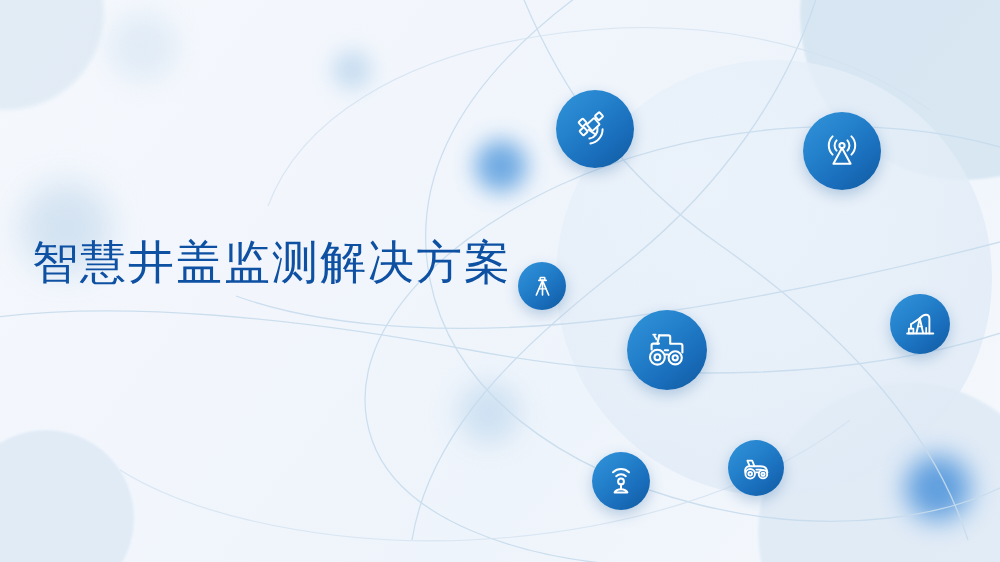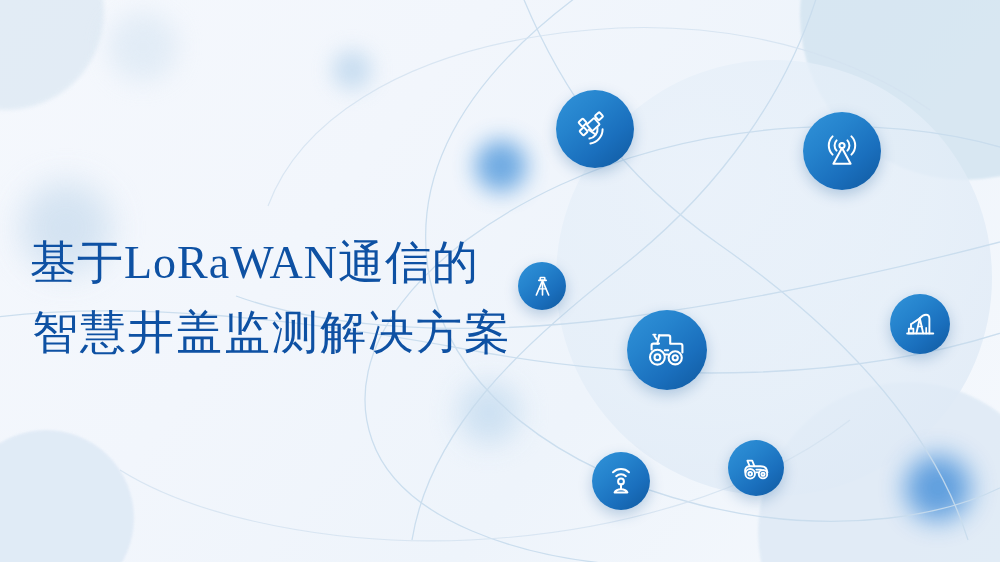--- a/index.html
+++ b/index.html
@@ -262,17 +262,16 @@
         <circle cx="23.0" cy="22.2" r="1.6" stroke-width="1.9"></circle>
         <path d="M5.4,20.6 C4.4,17.0 6.2,14.2 9.6,14.2 L20.4,14.2 C24.6,14.2 27.0,16.4 27.4,20.4" stroke-width="1.9"></path>
         <path d="M9.6,14.2 L7.4,8.6 L12.2,8.6 L14.4,14.2" stroke-width="1.8"></path>
         <path d="M16.2,17.6 L21.2,17.6" stroke-width="1.6"></path>
         <path d="M16.2,20.4 L18.4,20.4" stroke-width="1.6"></path>
       </svg>
     </span>
   </div>
 
   <div class="title-block">
-    <div class="title-line title-line-1">基于LoRaWAN通信的</div>
     <div class="title-line title-line-2">智慧井盖监测解决方案</div>
   </div>
 
 </div>
 
 </body></html>

